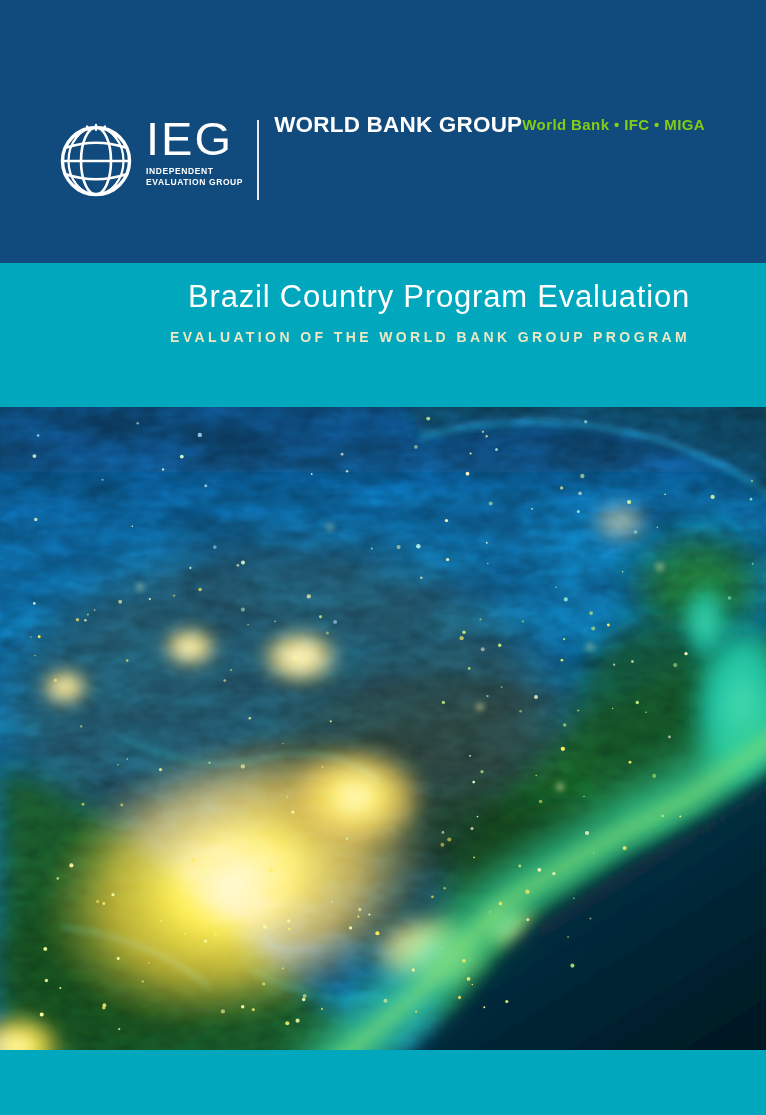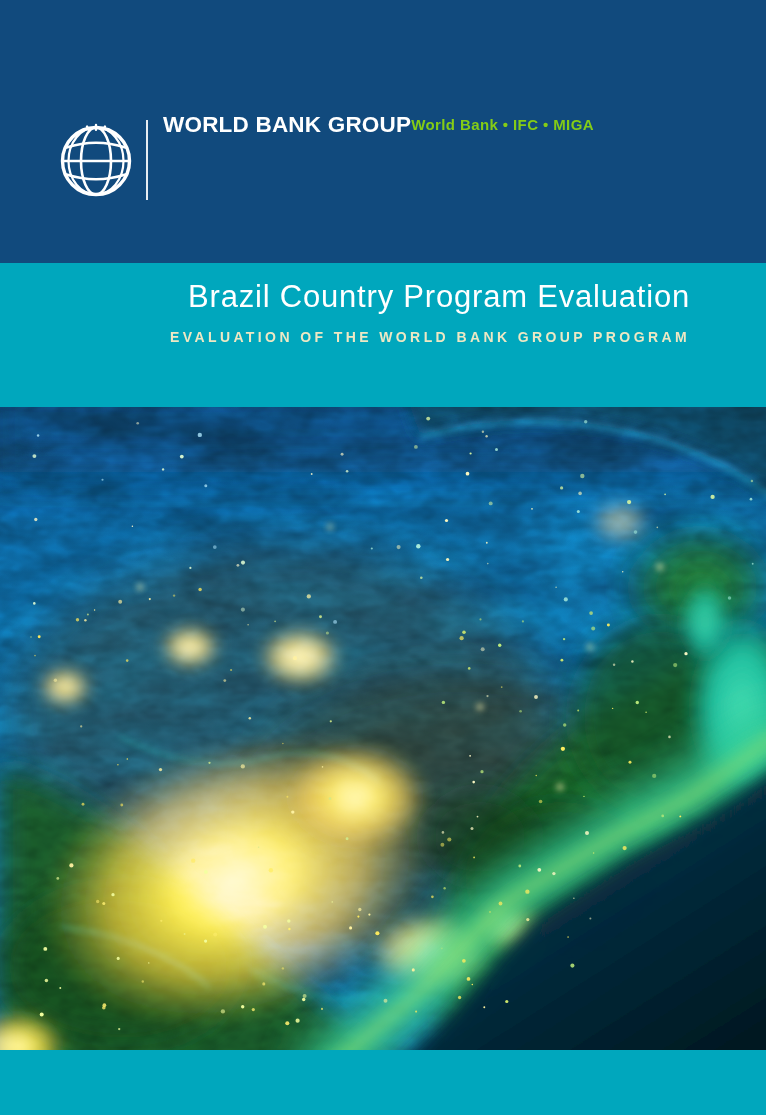--- a/index.html
+++ b/index.html
@@ -41,20 +41,27 @@
           <g stroke="#ffffff" fill="none" stroke-width="3.4" stroke-linecap="round">
             <circle cx="40" cy="43" r="33.5"></circle>
             <ellipse cx="40" cy="43" rx="15" ry="33.5" stroke-width="2.6"></ellipse>
             <ellipse cx="40" cy="43" rx="27.5" ry="33.5" stroke-width="2.2"></ellipse>
             <path d="M 10.5 29.5 Q 40 20 69.5 29.5" stroke-width="2.6"></path>
             <path d="M 6.5 43 L 73.5 43" stroke-width="2.6"></path>
             <path d="M 10.5 56.5 Q 40 66 69.5 56.5" stroke-width="2.6"></path>
             <path d="M 31 8.5 l 2.2 4.5 M 40 7 l 0 4.8 M 49 8.5 l -2.2 4.5" stroke-width="2.4"></path>
           </g>
         </svg>
+      </div>
+      <div class="ieg-block">
+        <div class="ieg-acronym">IEG</div>
+        <div class="ieg-sub">
+          <span>Independent</span><br>
+          <span>Evaluation Group</span>
+        </div>
       </div>
       <div class="logo-divider"></div>
       <div class="wbg-block">
         <div class="wbg-name">WORLD BANK GROUP</div>
         <div class="wbg-members">World Bank • IFC • MIGA</div>
       </div>
     </div>
   </header>
 
   <section class="band-title">

